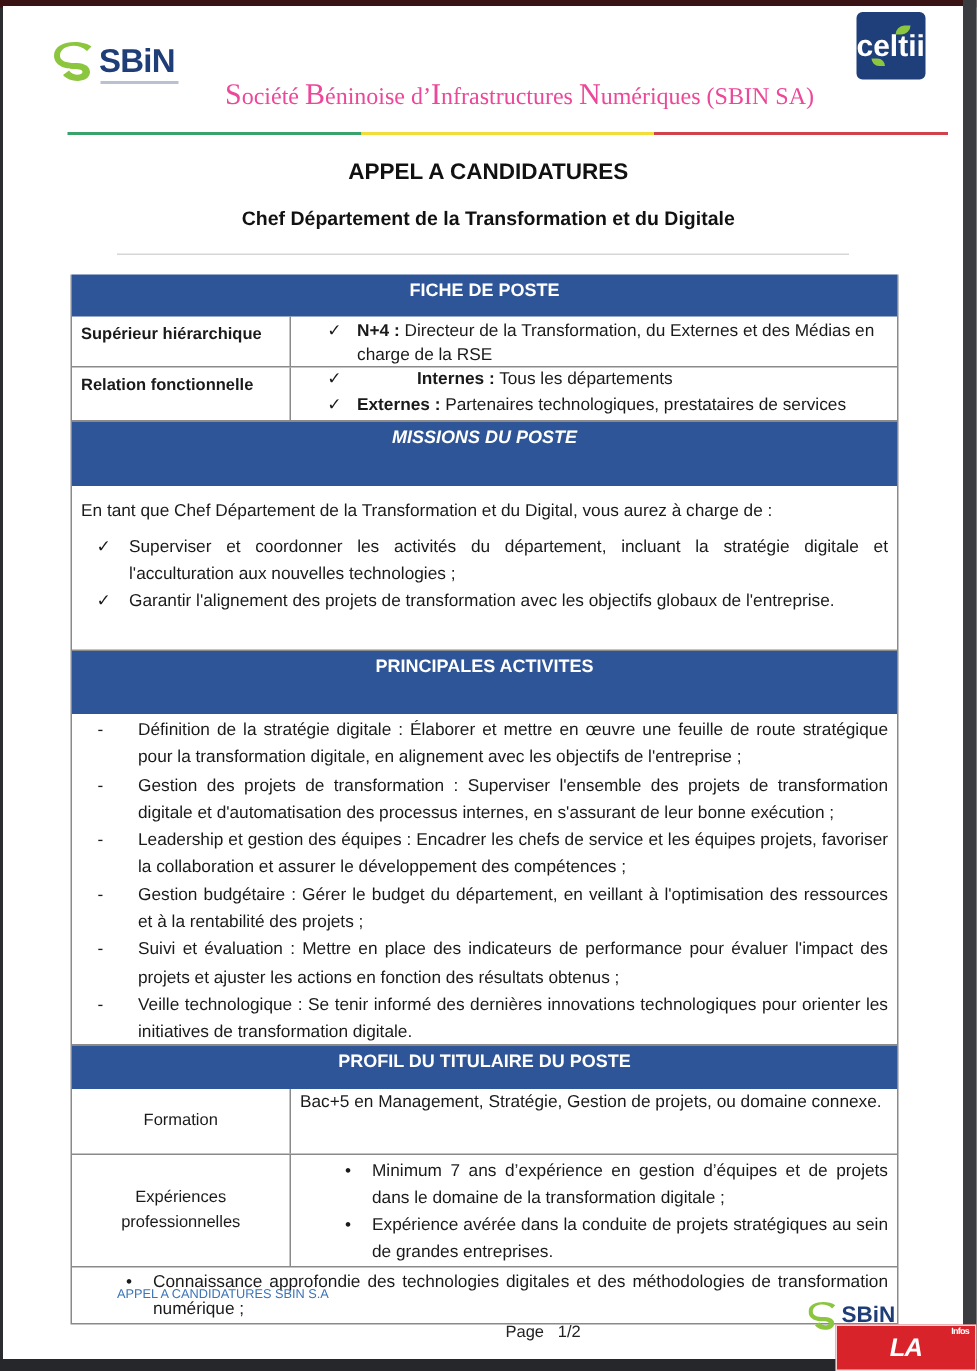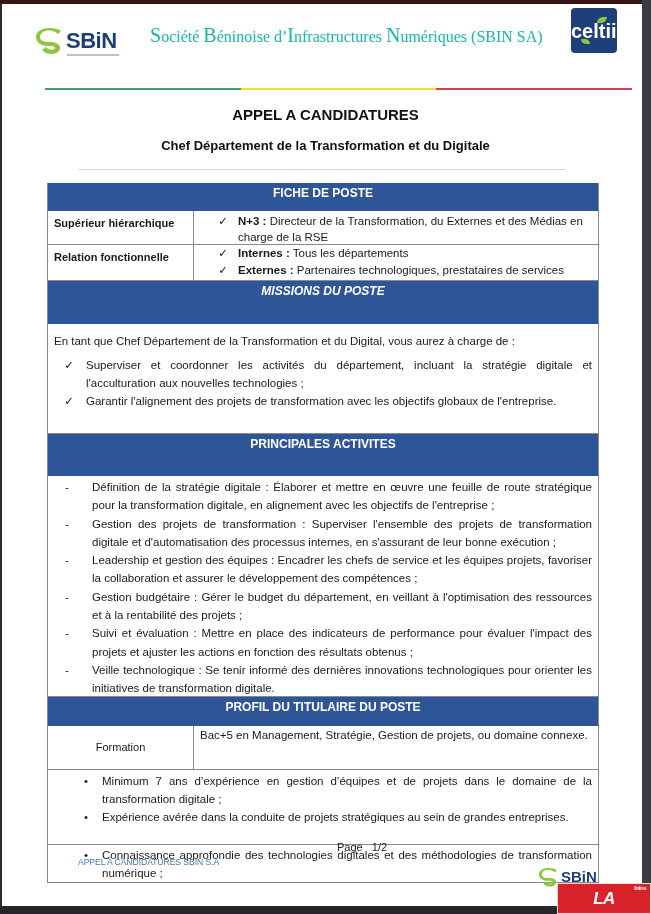--- a/index.html
+++ b/index.html
@@ -19,22 +19,22 @@
 
   
   .sbin-logo { position:absolute; left:36px; top:26px; width:90px; height:34px; }
   .sbin-logo .swirl { position:absolute; left:0; top:2px; width:28px; height:28px; }
   .sbin-logo .word {
     position:absolute; left:30px; top:2px; font-weight:bold; font-size:22px;
     color:#1f3e78; letter-spacing:-0.5px; font-family:"Liberation Sans", sans-serif;
   }
   .sbin-logo .tiny { position:absolute; left:31px; top:28px; width:52px; height:2px; background:#8a96b0; opacity:.6; }
   .company-title {
-    position:absolute; left:150px; top:24px; font-family:"Liberation Serif", "DejaVu Serif", serif;
-    font-size:16px; color:#14b8a6; white-space:nowrap;text-align:right;
+    position:absolute; left:150px; top:52px; font-family:"Liberation Serif", "DejaVu Serif", serif;
+    font-size:16px; color:#ec4899; white-space:nowrap;text-align:right;
   }
   .company-title .cap { font-size:20px; }
   .celtiis {
     position:absolute; left:571px; top:8px; width:46px; height:45px; background:#1e3f7a;
     border-radius:4px; color:#fff; font-weight:bold; font-size:20px; text-align:center;
     line-height:47px; font-family:"Liberation Sans", sans-serif;
   }
   .celtiis .leaf { position:absolute; left:26px; top:9px; width:10px; height:6px; background:#8cc63f; border-radius:6px 0 6px 0; }
   .celtiis .leaf2 { position:absolute; left:10px; top:31px; width:9px; height:5px; background:#8cc63f; border-radius:0 6px 0 6px; }
   .tricolor { position:absolute; left:45px; top:88px; width:587px; height:2px; display:flex; }
@@ -64,21 +64,21 @@
   .mission-item .mk { width:26px; flex:none; text-align:right; padding-right:12px; box-sizing:content-box; }
   .mission-item .tx { flex:1; }
   .act-item { display:flex; line-height:18.3px; padding-right:6px; text-align:justify; }
   .act-item .mk { width:30px; flex:none; text-align:center; padding-left:4px; padding-right:10px; }
   .act-item .tx { flex:1; }
   .bul-item { display:flex; line-height:18px; padding-right:6px; text-align:justify; }
   .bul-item .mk { width:40px; flex:none; text-align:right; padding-right:4px; box-sizing:content-box; }
   .bul-item .tx { flex:1; }
 
   .footer-left { position:absolute; left:78px; top:857px; font-size:8.5px; color:#3b74b7; }
-  .footer-page { position:absolute; left:337px; top:841px; font-size:11px; color:#222; }
+  .footer-page { position:absolute; left:337px; top:882px; font-size:11px; color:#222; }
   .sbin-small { position:absolute; left:539px; top:868px; width:60px; height:22px; }
   .sbin-small .swirl { position:absolute; left:0; top:0; width:20px; height:20px; }
   .sbin-small .word { position:absolute; left:22px; top:0px; font-weight:bold; font-size:15px; color:#1f3e78; }
   .tempete {
     position:absolute; left:557px; top:883px; width:94px; height:31px; background:#d8232a;
     border:1px solid #f6d5d5; box-sizing:border-box; color:#fff; font-weight:bold; font-style:italic;
     font-size:17px; line-height:30px; text-align:center; letter-spacing:-0.5px;
   }
   .tempete .infos { position:absolute; right:4px; top:1px; font-size:6px; line-height:7px; font-style:normal; }
 </style>
@@ -120,31 +120,31 @@
 
 <div class="tbl">
 
   <div class="sec-head" style="height:28px;">FICHE DE POSTE</div>
 
   <div class="row" style="height:34px;">
     <div class="cell-l lbl-bold">Supérieur hiérarchique</div>
     <div class="cell-r" style="padding:2px 6px 0 20px;">
       <div class="chk-line">
         <span class="mk">✓</span>
-        <span style="padding-left:6px;"><b>N+3 :</b><span> Directeur de la Transformation, du Externes et des Médias en charge de la RSE</span></span>
+        <span style="padding-left:6px;"><b>N+4 :</b><span> Directeur de la Transformation, du Externes et des Médias en charge de la RSE</span></span>
       </div>
     </div>
   </div>
 
   <div class="row" style="height:36px;">
     <div class="cell-l lbl-bold" style="padding-top:6px;">Relation fonctionnelle</div>
     <div class="cell-r" style="padding:0 6px 0 20px;">
       <div class="chk-line" style="line-height:17px;">
         <span class="mk">✓</span>
-        <span style="padding-left:6px;"><b>Internes :</b><span> Tous les départements</span></span>
+        <span style="padding-left:6px;margin-left:40px;"><b>Internes :</b><span> Tous les départements</span></span>
       </div>
       <div class="chk-line" style="line-height:17px;">
         <span class="mk">✓</span>
         <span style="padding-left:6px;"><b>Externes :</b><span> Partenaires technologiques, prestataires de services</span></span>
       </div>
     </div>
   </div>
 
   <div class="sec-head" style="height:43px;font-style:italic;">MISSIONS DU POSTE</div>
 
@@ -191,20 +191,24 @@
   </div>
 
   <div class="sec-head" style="height:29px;">PROFIL DU TITULAIRE DU POSTE</div>
 
   <div class="row" style="height:44px;">
     <div class="cell-l lbl-center">Formation</div>
     <div class="cell-r" style="padding:0 6px 0 6px; line-height:18px; text-align:justify;">Bac+5 en Management, Stratégie, Gestion de projets, ou domaine connexe.</div>
   </div>
 
   <div class="row" style="height:75px;">
+    <div class="cell-l lbl-center" style="flex-direction:column;">
+      <span>Expériences</span>
+      <span>professionnelles</span>
+    </div>
     <div class="cell-r" style="padding-top:2px;">
       <div class="bul-item">
         <span class="mk">•</span>
         <span class="tx" style="padding-left:10px;">Minimum 7 ans d’expérience en gestion d’équipes et de projets dans le domaine de la transformation digitale ;</span>
       </div>
       <div class="bul-item">
         <span class="mk">•</span>
         <span class="tx" style="padding-left:10px;">Expérience avérée dans la conduite de projets stratégiques au sein de grandes entreprises.</span>
       </div>
     </div>

